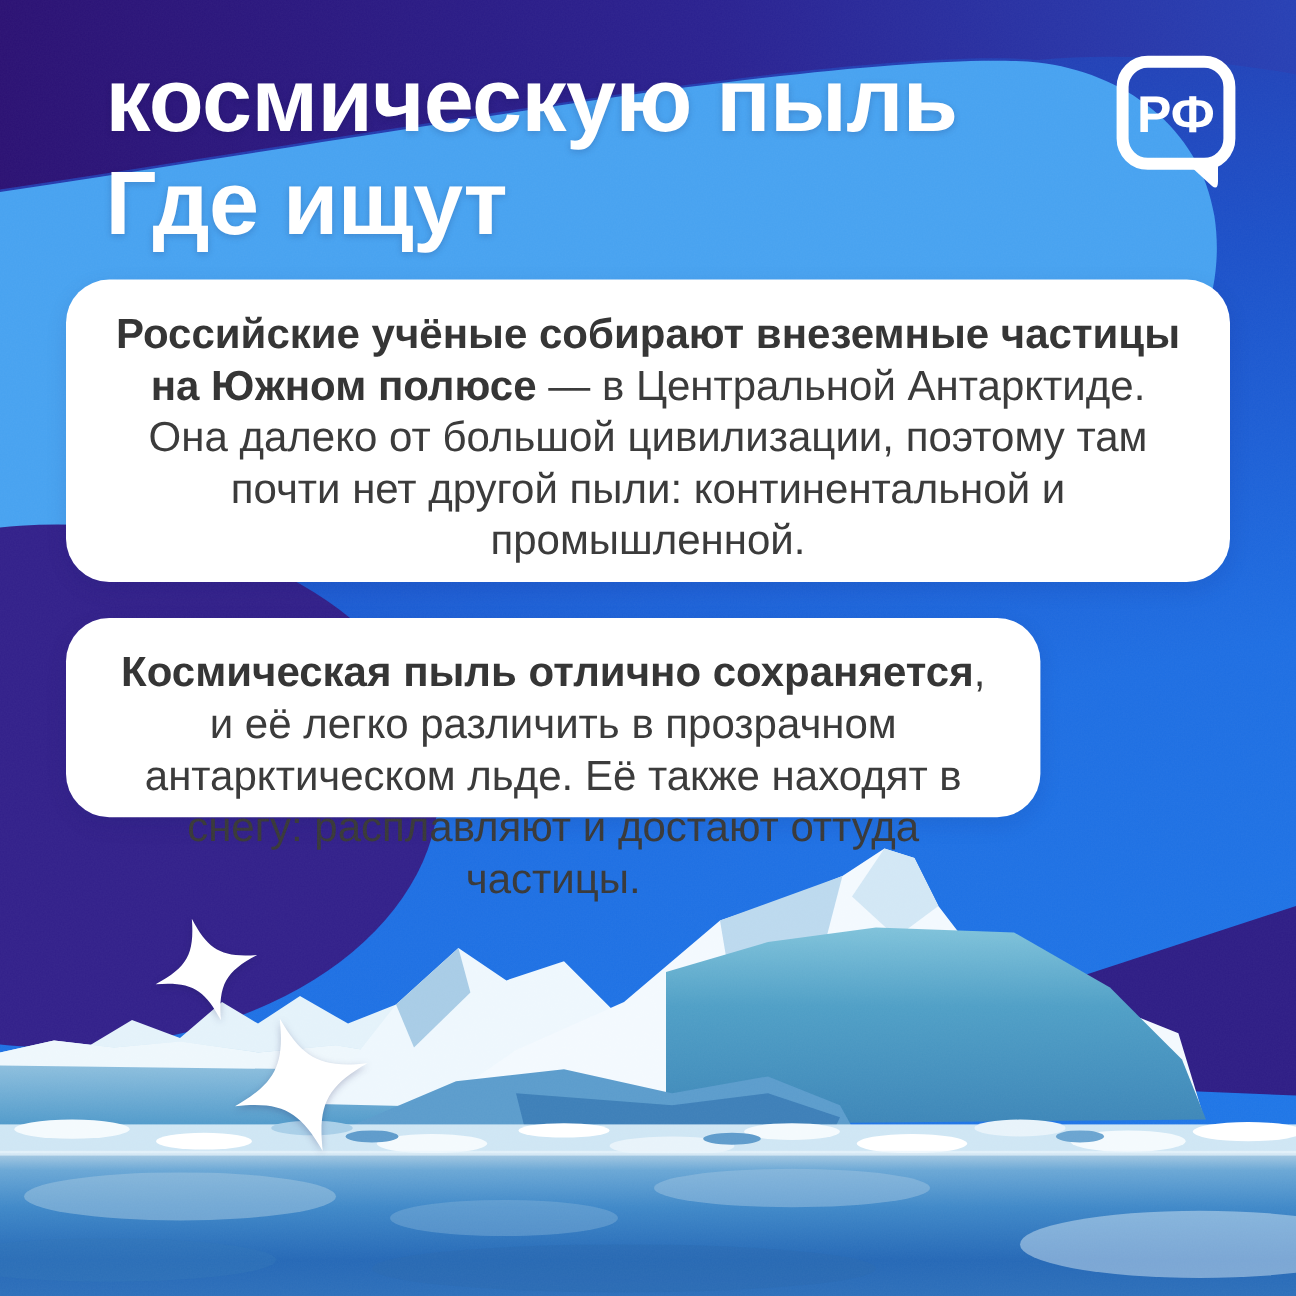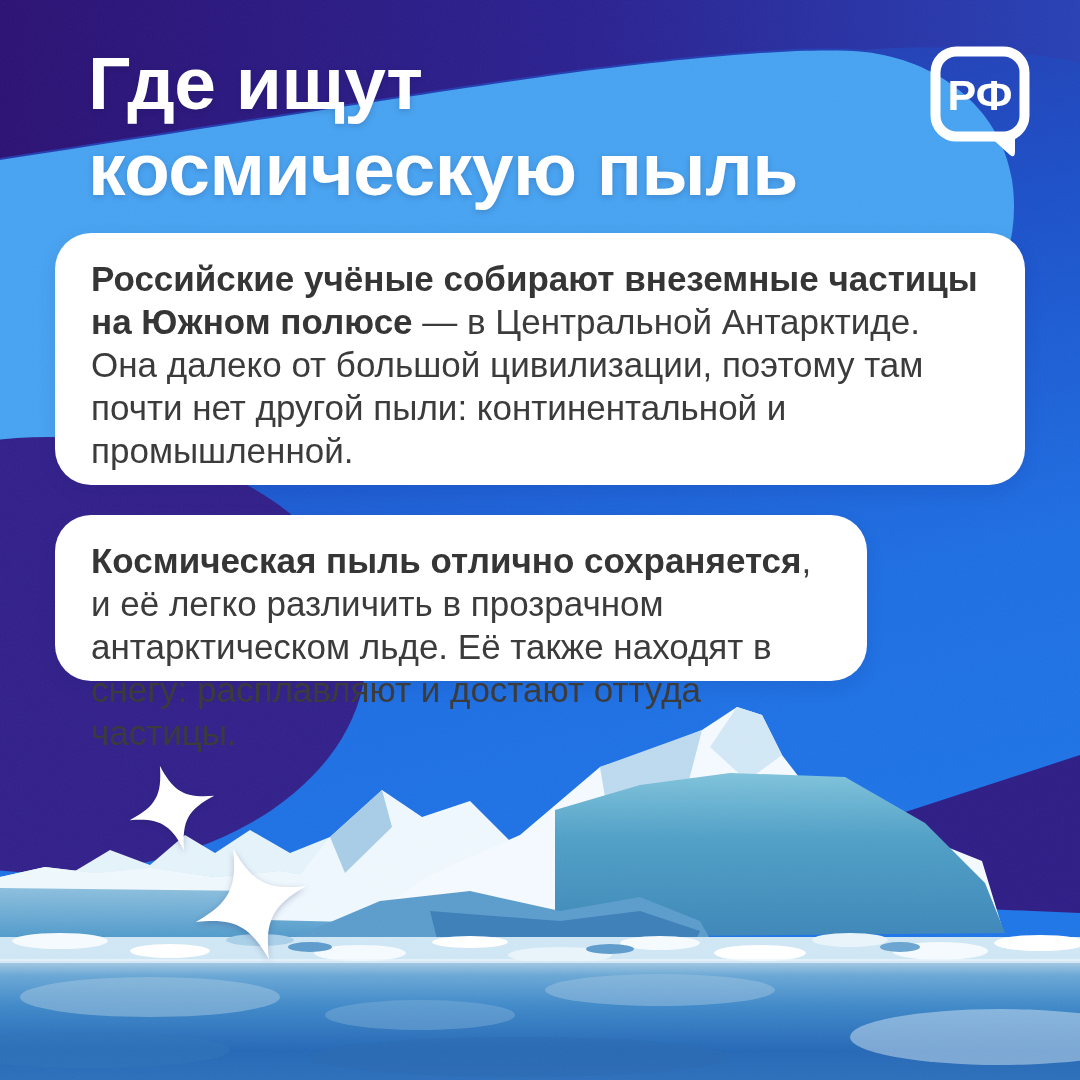--- a/index.html
+++ b/index.html
@@ -17,21 +17,21 @@
     font-size:75px;font-weight:700;line-height:86px;letter-spacing:-0.5px;
     text-shadow:0 2px 6px rgba(10,10,60,.18);
   }
   
   #rf-logo{left:926px;top:42px;}
   
   .card{
     background:#ffffff;border-radius:36px;
     box-shadow:0 6px 18px rgba(10,20,90,.10);
     color:#383838;font-size:35px;line-height:43px;
-    padding:24px 36px;box-sizing:border-box;
+    padding:24px 36px;box-sizing:border-box;text-align:center;
   }
   #card-1{left:55px;top:233px;width:970px;height:252px;}
   #card-2{left:55px;top:515px;width:812px;height:166px;}
   .card b{font-weight:700;color:#323232;}
   
   #iceberg-scene{left:0;top:685px;}
   .star{filter:drop-shadow(0 2px 3px rgba(20,20,80,.25));}
   #star-small{left:116px;top:752px;}
   #star-big{left:185px;top:838px;}
   #grain{left:0;top:0;opacity:.06;pointer-events:none;}
@@ -52,22 +52,22 @@
            C935,60 1000,105 1012,180 C1025,265 975,345 885,395
            C700,480 380,475 170,468 C75,464 0,448 0,448 Z"></path>
 
   <path fill="url(#darkband)" d="M0,0 L1080,0 L1080,62 C1000,48 930,44 865,50
            C810,45 710,53 570,71 C430,90 230,123 0,158 Z"></path>
 
   <ellipse cx="48" cy="655" rx="318" ry="218" fill="#32208a"></ellipse>
 </svg>
 
 <div class="abs poster-title">
+  <div>космическую пыль</div>
   <div>Где ищут</div>
-  <div>космическую пыль</div>
 </div>
 
 <svg id="rf-logo" class="abs" width="108" height="116" viewBox="0 0 108 116">
   <rect x="9.5" y="9.5" width="89" height="85" rx="21" fill="none" stroke="#ffffff" stroke-width="10"></rect>
   <path d="M61,92 L84,113 Q89,117 89,109 L89,92 Z" fill="#ffffff"></path>
   <text x="54" y="68" text-anchor="middle" font-family="Liberation Sans, sans-serif" font-size="43" font-weight="700" fill="#ffffff">РФ</text>
 </svg>
 
 <div id="card-1" class="abs card">
   <b>Российские учёные собирают внеземные частицы на Южном полюсе</b><span> — в Центральной Антарктиде. Она далеко от большой цивилизации, поэтому там почти нет другой пыли: континентальной и промышленной.</span>

